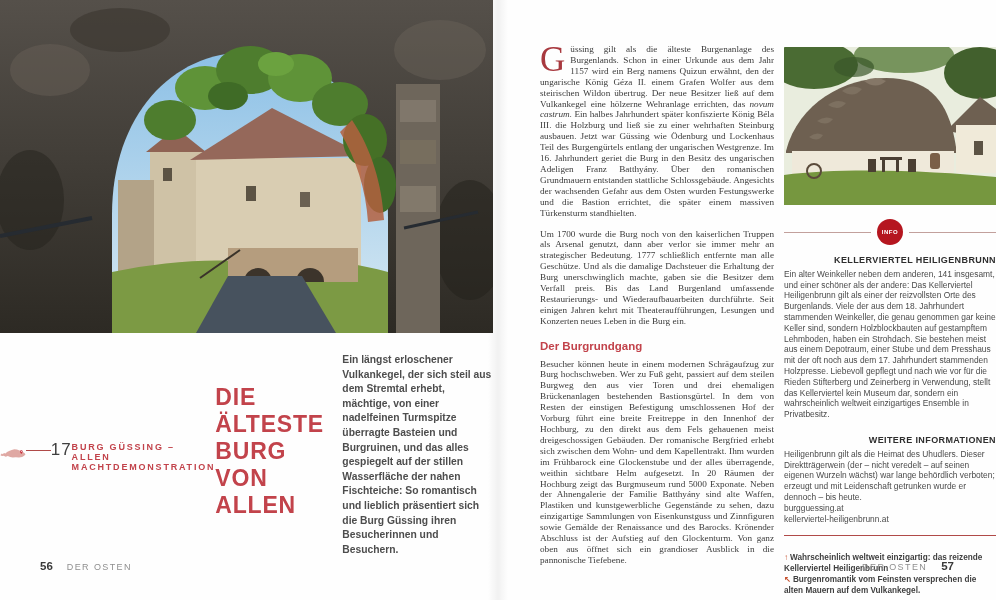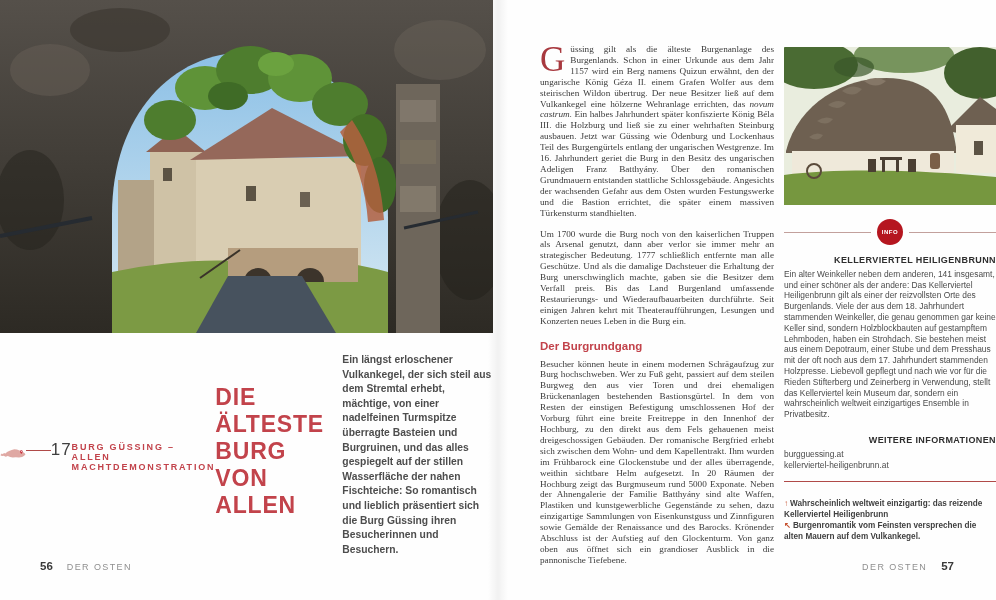--- a/index.html
+++ b/index.html
@@ -175,20 +175,21 @@
     <div class="info-divider">
       <span class="rule"></span>
       <span class="info-badge">INFO</span>
       <span class="rule"></span>
     </div>
 
     <div class="side-heading">KELLERVIERTEL HEILIGENBRUNN</div>
     <div class="side-body">Ein alter Weinkeller neben dem anderen, 141 insgesamt, und einer schöner als der andere: Das Kellerviertel Heiligenbrunn gilt als einer der reizvollsten Orte des Burgenlands. Viele der aus dem 18. Jahrhundert stammenden Weinkeller, die genau genommen gar keine Keller sind, sondern Holzblockbauten auf gestampftem Lehmboden, haben ein Strohdach. Sie bestehen meist aus einem Depotraum, einer Stube und dem Presshaus mit der oft noch aus dem 17. Jahrhundert stammenden Holzpresse. Liebevoll gepflegt und nach wie vor für die Rieden Stifterberg und Zeinerberg in Verwendung, stellt das Kellerviertel kein Museum dar, sondern ein wahrscheinlich weltweit einzigartiges Ensemble in Privatbesitz.</div>
 
     <div class="side-heading">WEITERE INFORMATIONEN</div>
+    <div class="side-body" style="margin-bottom:0;">Heiligenbrunn gilt als die Heimat des Uhudlers. Dieser Direktträgerwein (der – nicht veredelt – auf seinen eigenen Wurzeln wächst) war lange behördlich verboten; erzeugt und mit Leidenschaft getrunken wurde er dennoch – bis heute.</div>
     <span class="side-link">burgguessing.at</span>
     <span class="side-link">kellerviertel-heiligenbrunn.at</span>
 
     <div class="side-rule"></div>
 
     <div class="caption"><span class="cap-arrow">↑</span><span>Wahrscheinlich weltweit einzigartig: das reizende Kellerviertel Heiligenbrunn</span></div>
     <div class="caption"><span class="cap-arrow">↖</span><span>Burgenromantik vom Feinsten versprechen die alten Mauern auf dem Vulkankegel.</span></div>
   </div>
 
   <div class="footer footer-right">

